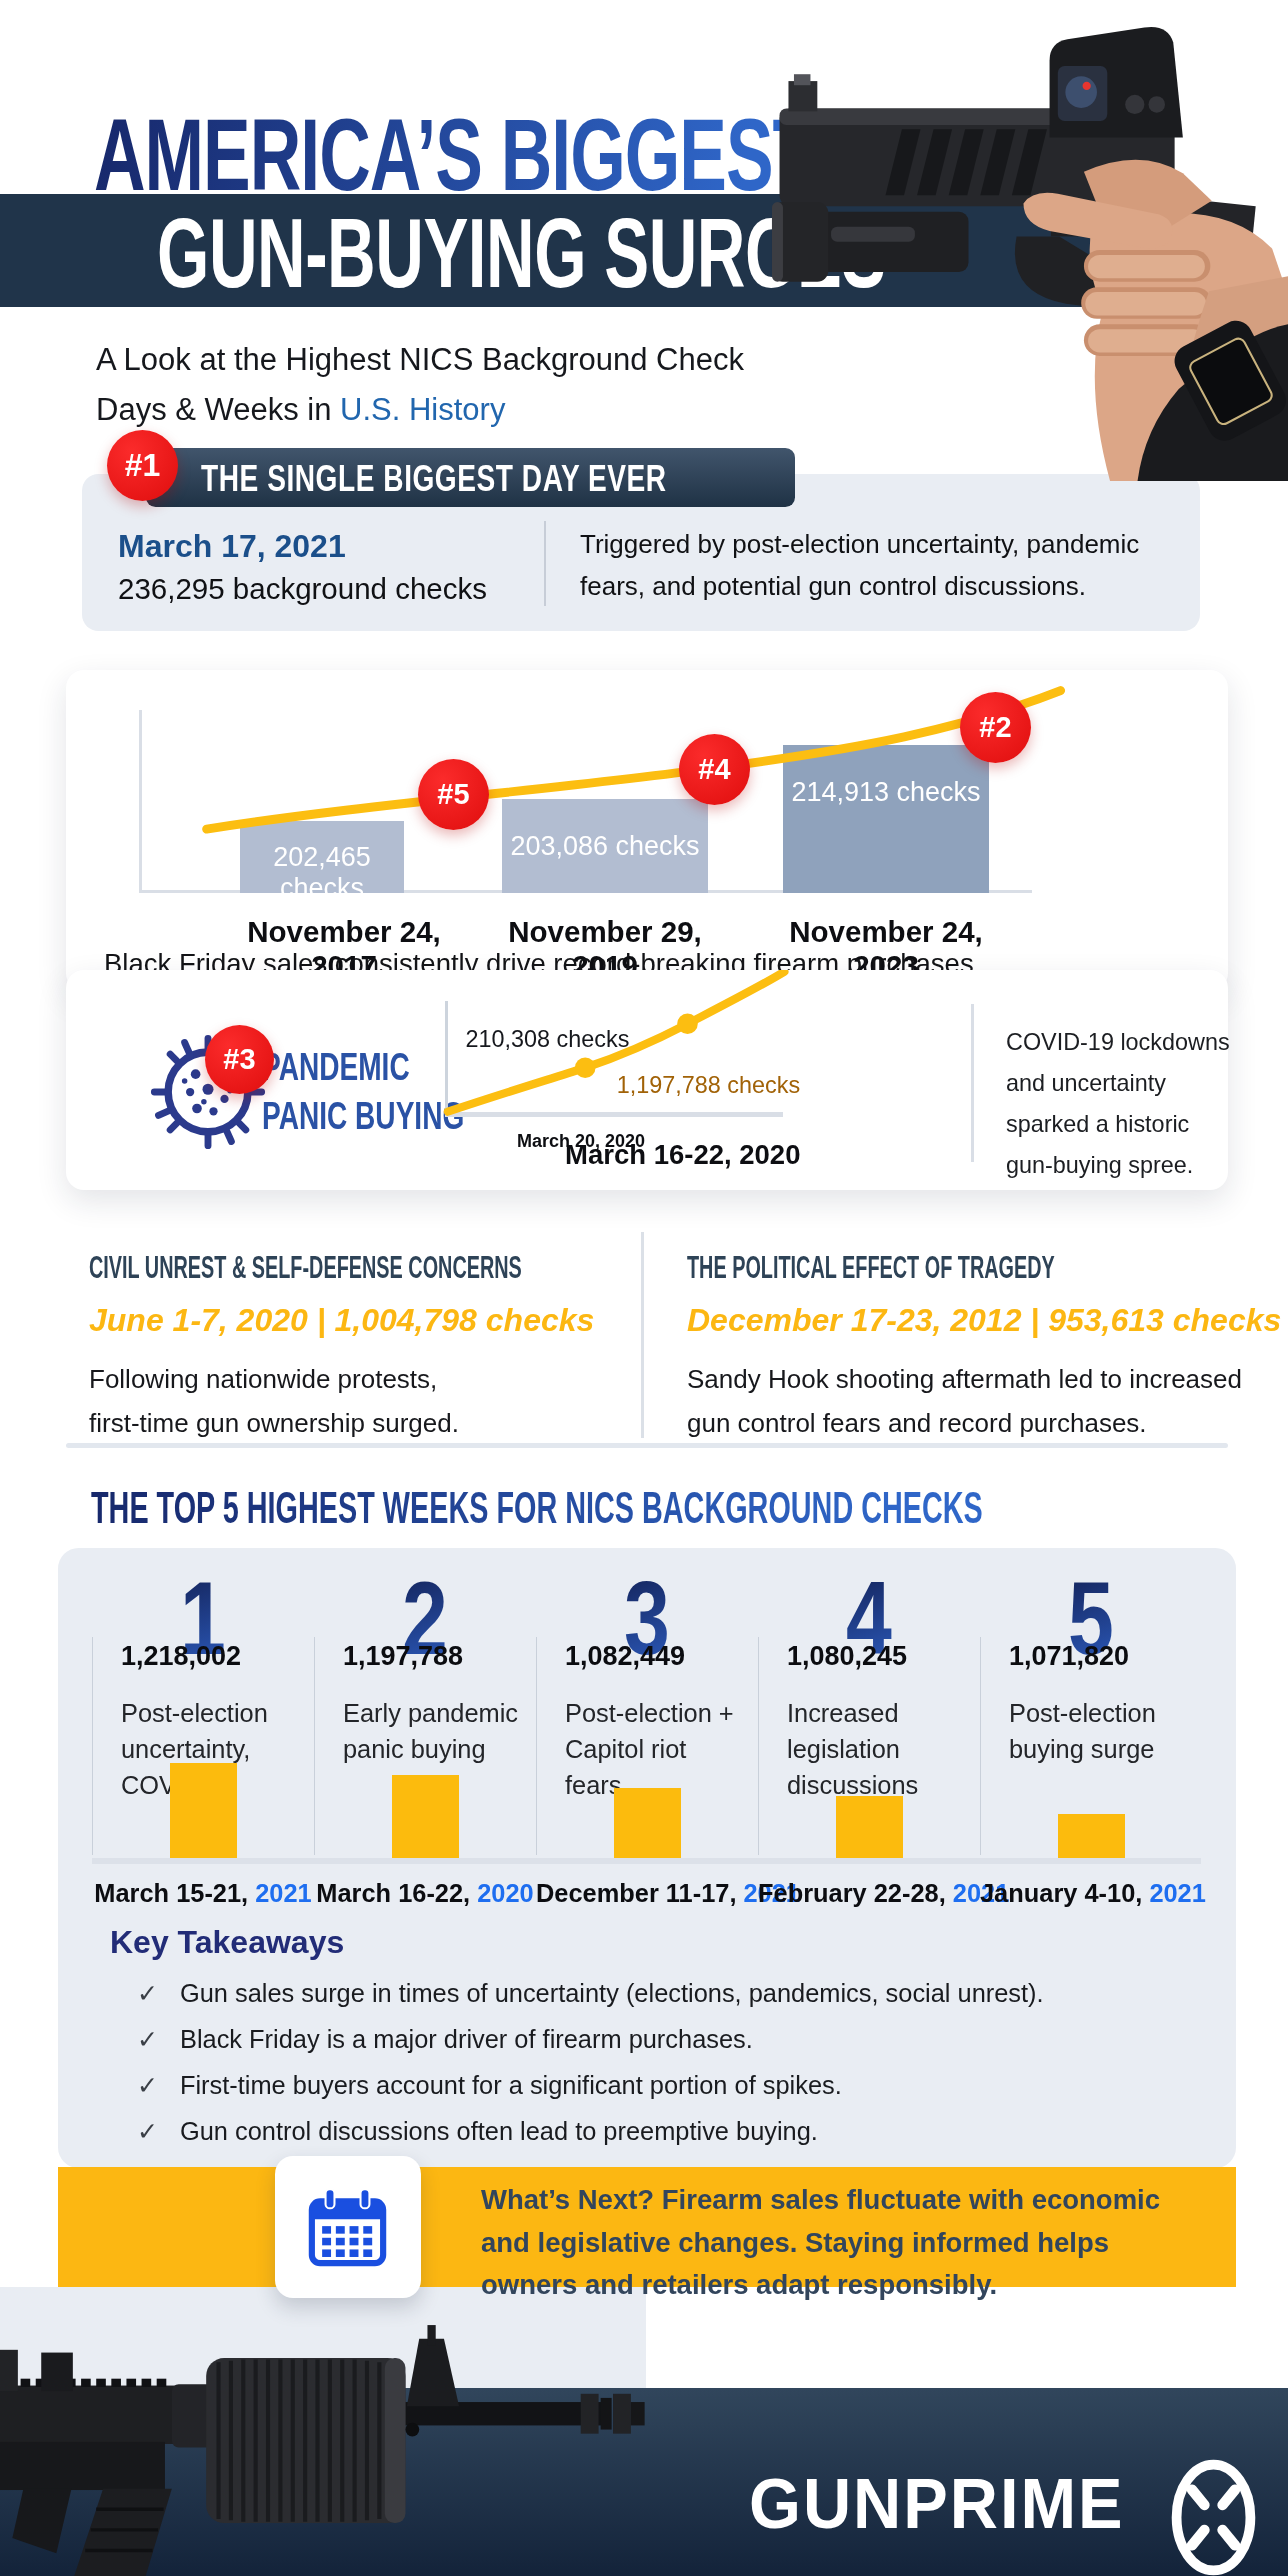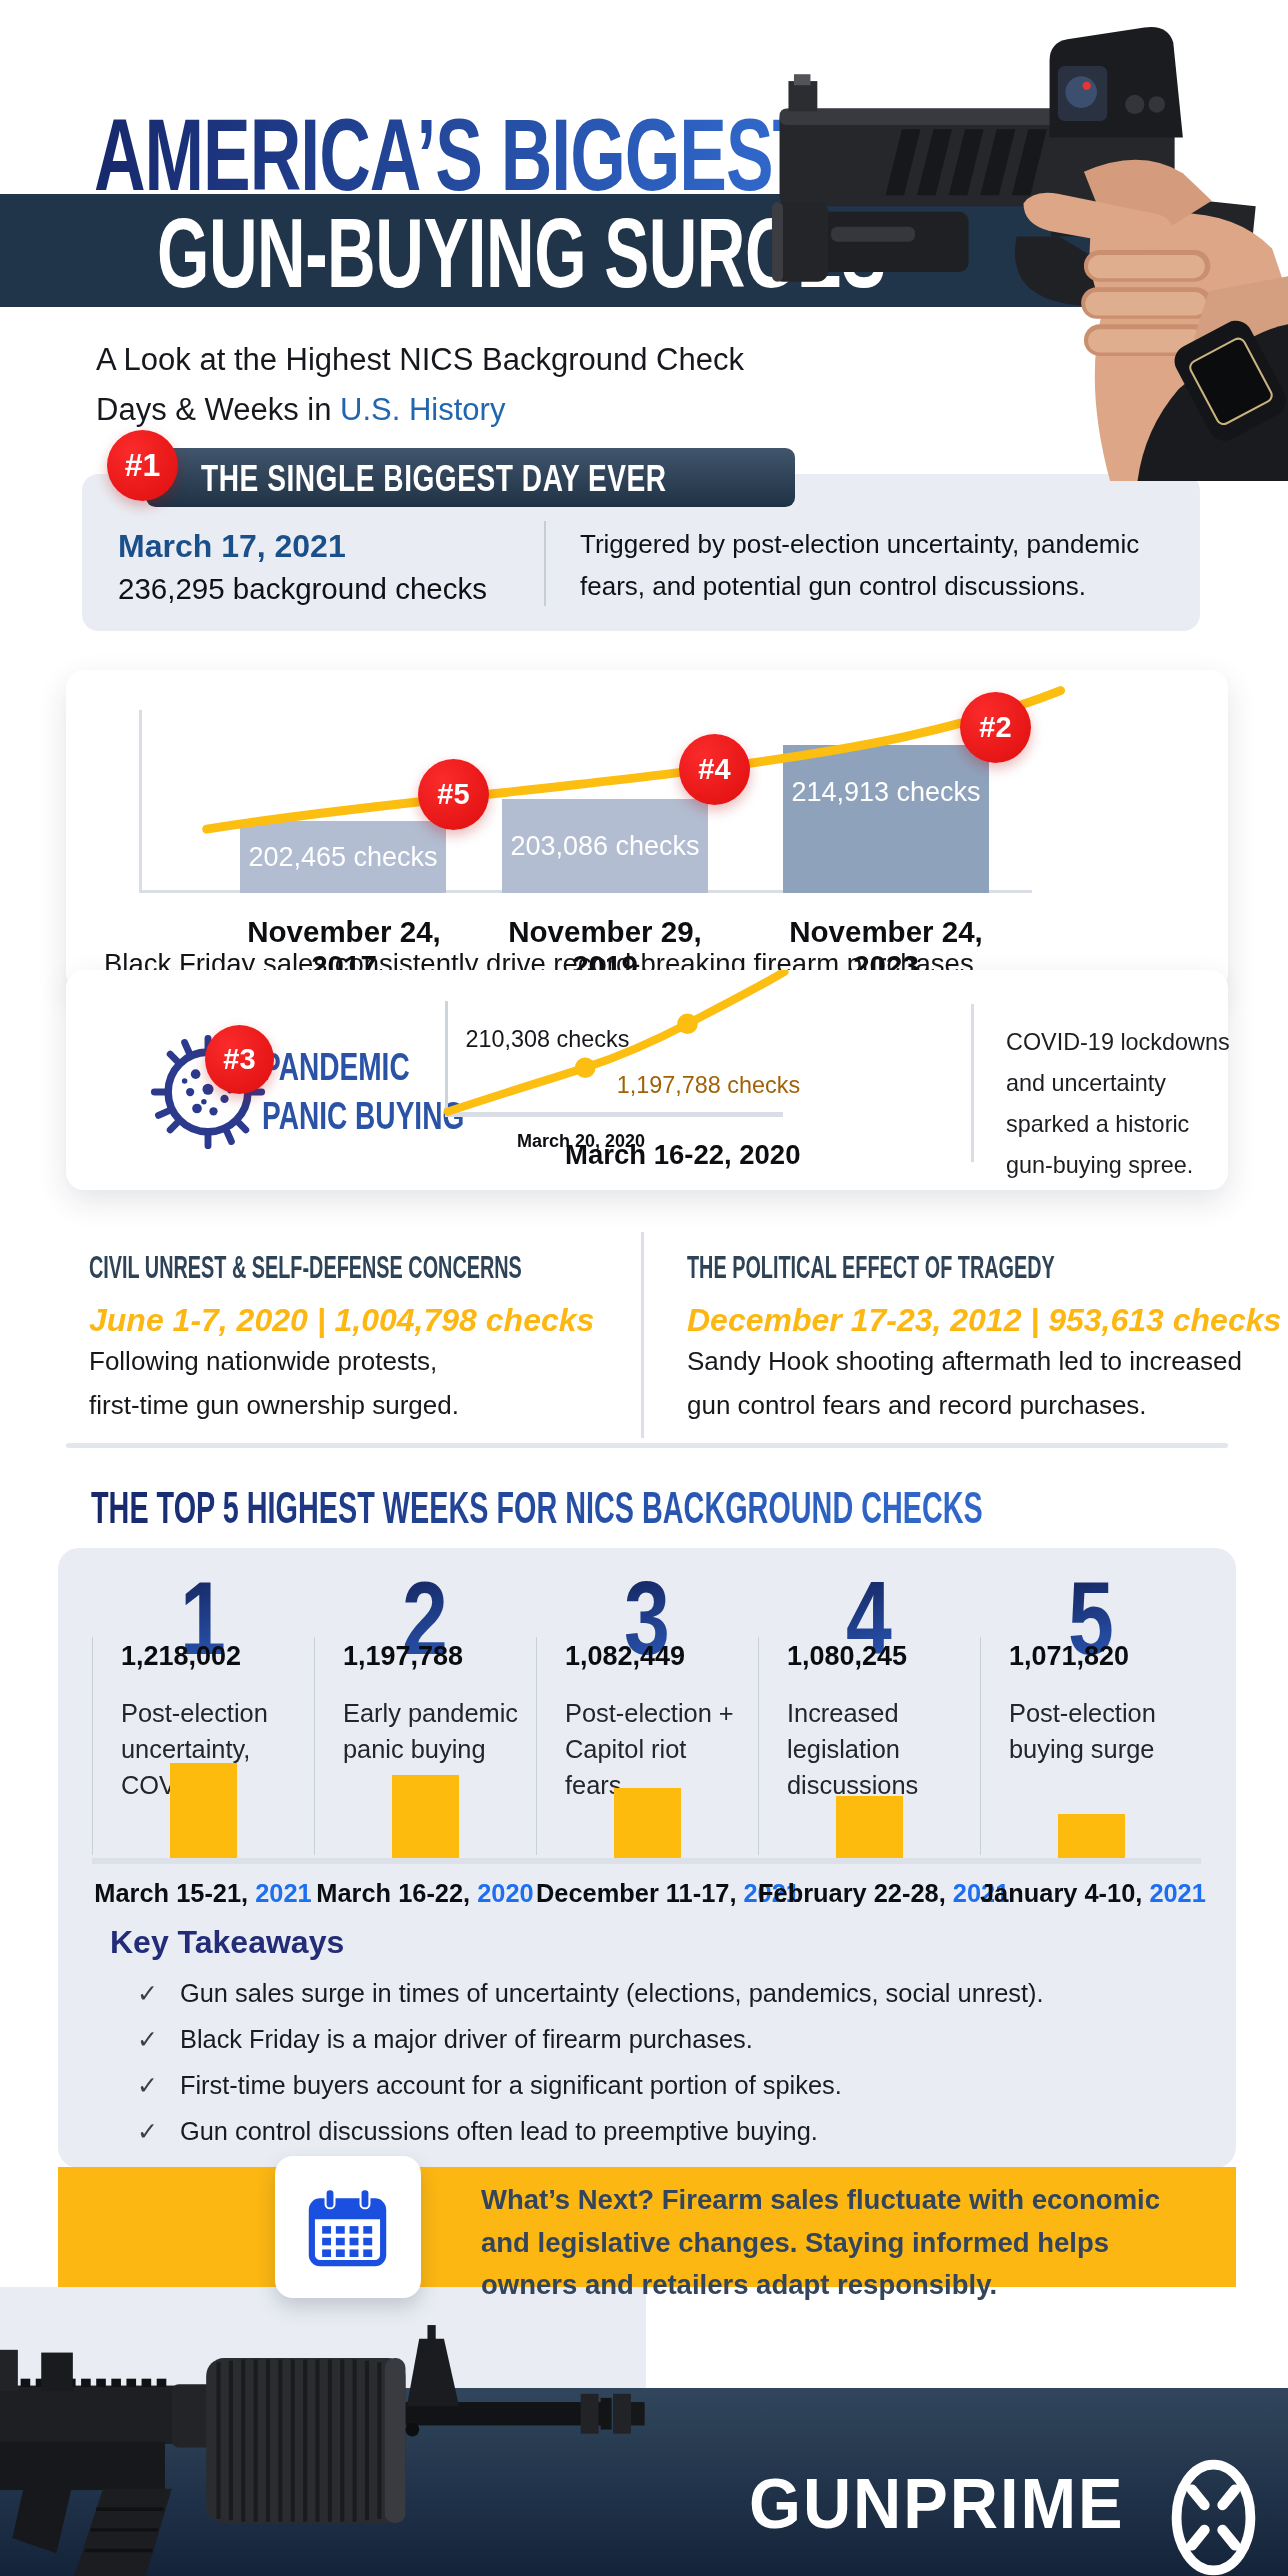--- a/index.html
+++ b/index.html
@@ -17,21 +17,21 @@
   .card-gray{position:absolute;background:#e9edf3;border-radius:16.5px;}
   .card-white{position:absolute;background:#ffffff;border-radius:18px;
               box-shadow:0 11px 31px rgba(25,35,60,.12);}
   .vline{position:absolute;background:#c9d0da;}
   .bf-bar{position:absolute;bottom:98px;}
   .bf-label{position:absolute;left:0;width:100%;text-align:center;color:#fff;font-size:27px;}
   .bf-date{position:absolute;top:245px;width:220px;text-align:center;font-weight:700;
            font-size:29.5px;color:#0d0e12;}
   .ev-title{font-size:31px;color:#2e4357;}
   .ev-stat{font-weight:700;font-size:32px;color:#fcb712;margin-top:19px;white-space:nowrap;font-style:italic;}
-  .ev-desc{font-size:26px;color:#17181c;line-height:1.7;}
+  .ev-desc{font-size:26px;color:#17181c;line-height:1.7;margin-top:18px;}
   .t5-col{position:absolute;top:0;width:222px;height:100%;}
   .t5-num{position:absolute;top:19px;left:0;width:100%;text-align:center;font-size:103px;
           font-weight:700;transform:scaleX(.8);transform-origin:center top;
           background:linear-gradient(165deg,#15265f 20%,#2f62c9 95%);
           -webkit-background-clip:text;background-clip:text;color:transparent;line-height:1;}
   .t5-val{position:absolute;top:93px;left:29px;font-size:27px;font-weight:700;color:#0b0c10;}
   .t5-desc{position:absolute;top:147px;left:29px;width:175px;font-size:25.4px;line-height:1.42;color:#232529;}
   .t5-bar{position:absolute;left:78px;bottom:309px;width:67px;background:#fcbb0d;}
   .t5-date{position:absolute;top:331px;left:0;width:100%;text-align:center;font-size:25.4px;
            font-weight:700;color:#0c0d11;white-space:nowrap;}
@@ -120,21 +120,21 @@
   <div class="abs" style="left:118px;top:528px;font-size:32px;font-weight:700;color:#1b4f8a;z-index:2;">March 17, 2021</div>
   <div class="abs" style="left:118px;top:572px;font-size:29.5px;color:#101114;z-index:2;">236,295 background checks</div>
   <div class="vline" style="left:544px;top:521px;width:2.1px;height:85px;background:#c7cdd7;z-index:2;"></div>
   <div class="abs" style="left:580px;top:523px;width:605px;font-size:26px;color:#101114;line-height:1.62;z-index:2;">Triggered by post-election uncertainty, pandemic fears, and potential gun control discussions.</div>
 
   <div class="card-white" style="left:66px;top:670px;width:1162px;height:321px;">
 
     <div class="abs" style="left:73px;top:40px;width:2.7px;height:183px;background:#d9dee6;"></div>
     <div class="abs" style="left:73px;top:220px;width:893px;height:3.4px;background:#d9dee6;"></div>
 
-    <div class="bf-bar" style="left: 174px; width: 206px; background: rgb(178, 189, 209); height: 72px;">
+    <div class="bf-bar" style="left: 174px; width: 164px; background: rgb(178, 189, 209); height: 72px;">
       <div class="bf-label" style="top:20.6px;">202,465  checks</div>
     </div>
     <div class="bf-bar" style="left: 436px; width: 206px; background: rgb(178, 189, 209); height: 94px;">
       <div class="bf-label" style="top:32px;">203,086 checks</div>
     </div>
     <div class="bf-bar" style="left: 717px; width: 206px; background: rgb(143, 162, 188); height: 148px;">
       <div class="bf-label" style="top:32px;">214,913 checks</div>
     </div>
 
     <svg class="abs" style="left:0;top:0;" width="1162" height="321" viewBox="0 0 1692 468">

